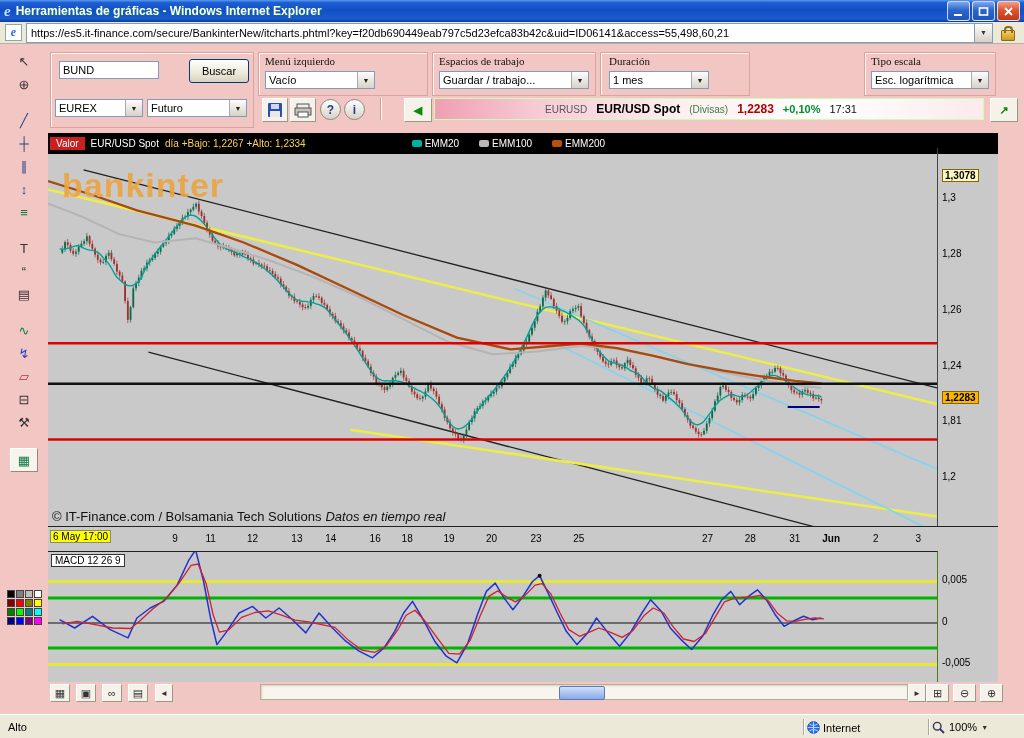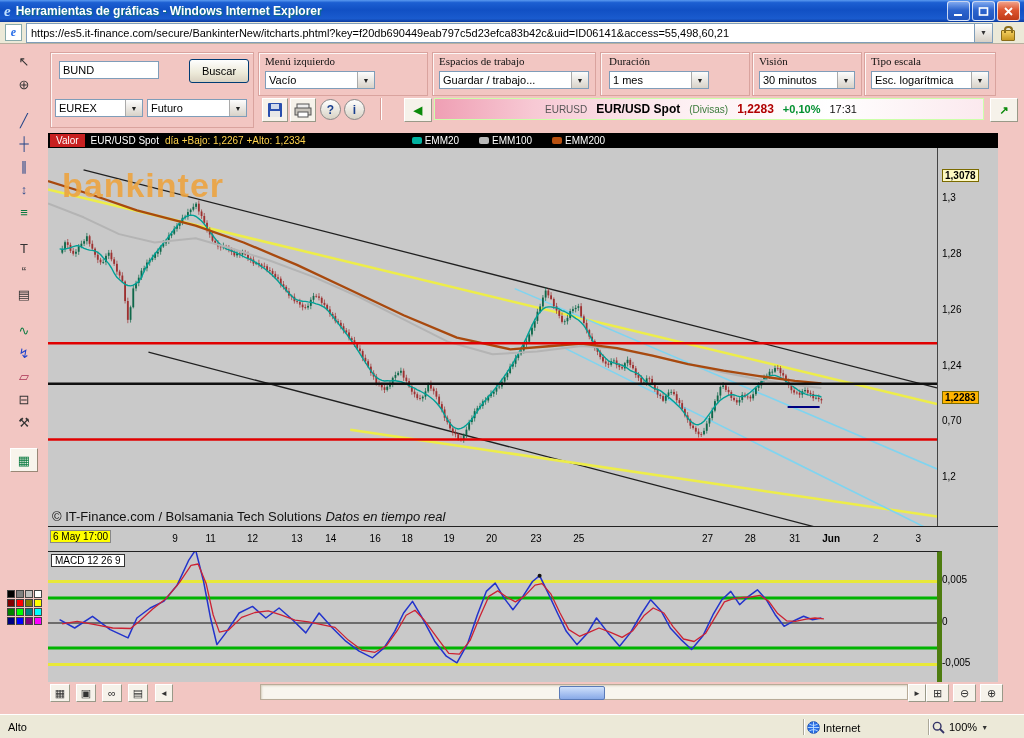--- a/index.html
+++ b/index.html
@@ -59,39 +59,39 @@
   
   #sidebar{position:absolute;left:0;top:44px;width:48px;height:670px;background:#f2c6c2;}
   #tools{position:absolute;left:0;top:4px;width:48px;display:flex;flex-direction:column;align-items:center;}
   .tool{width:24px;height:20px;margin-top:3px;display:flex;align-items:center;justify-content:center;
     font-size:13px;color:#333;cursor:default;}
   .tool.boxed{background:#f8f4ec;border:1px solid;border-color:#fff #987 #987 #fff;width:26px;height:22px;}
   #palette{position:absolute;left:7px;top:546px;display:grid;grid-template-columns:repeat(4,8px);gap:1px;}
   .pcell{width:8px;height:8px;border:1px solid #444;box-sizing:border-box;}
   
   #chart-area{position:absolute;left:48px;top:133px;width:950px;height:549px;background:#c9c9c9;}
-  #legend-bar{position:absolute;left:0;top:0;width:950px;height:15px;background:#000;display:flex;align-items:center;
+  #legend-bar{position:absolute;left:0;top:0;width:950px;height:21px;background:#000;display:flex;align-items:center;
     gap:6px;font-size:10px;color:#fff;padding-left:2px;box-sizing:border-box;}
   .valor-box{background:#c82020;color:#fff;padding:0 6px;height:13px;line-height:13px;}
   .day-range{color:#ffd34d;}
   .lg-entry{display:flex;align-items:center;}
   .swatch{width:10px;height:7px;border-radius:2px;display:inline-block;margin-right:3px;}
   #plot{position:absolute;left:0;top:15px;width:889px;height:378px;border-right:1px solid #444;}
   #watermark{position:absolute;left:14px;top:18px;font-size:34px;font-weight:bold;color:#eda440;
     letter-spacing:1px;opacity:.9;}
   #copyright{position:absolute;left:4px;bottom:2px;font-size:13px;color:#111;}
   #copyright .rt{font-style:italic;margin-left:4px;}
   #price-axis{position:absolute;left:892px;top:15px;width:58px;height:378px;}
   .ptick{position:absolute;left:2px;font-size:10px;color:#000;}
   .ptick.hl{border:1px solid #7a6a00;padding:0 2px;font-weight:bold;}
   #date-axis{position:absolute;left:0;top:393px;width:950px;height:25px;border-top:1px solid #222;box-sizing:border-box;}
   #first-date{position:absolute;left:2px;top:3px;background:#ffff00;border:1px solid #888;font-size:10px;padding:0 2px;}
   .dtick{position:absolute;top:6px;transform:translateX(-50%);font-size:10px;}
   #macd-panel{position:absolute;left:0;top:418px;width:889px;height:131px;border-top:1px solid #222;
-    border-right:5px solid #4d7c0f;box-sizing:content-box;}
+    border-right:1px solid #4d7c0f;box-sizing:content-box;}
   #macd-label{position:absolute;left:3px;top:2px;background:#fff;border:1px solid #333;font-size:10px;
     padding:0 3px;z-index:3;}
   #macd-axis{position:absolute;left:892px;top:418px;width:58px;height:131px;}
   
   #bottom-row{position:absolute;left:0;top:682px;width:1024px;height:22px;background:#f2c6c2;}
   #bottom-icons{position:absolute;left:50px;top:2px;display:flex;gap:6px;}
   .bicon{width:18px;height:16px;background:#f6f2ea;border:1px solid;border-color:#fff #998 #998 #fff;
     font-size:11px;display:flex;align-items:center;justify-content:center;color:#333;}
   .sbtn{position:absolute;top:2px;width:16px;height:16px;background:#f6f2ea;border:1px solid;
     border-color:#fff #998 #998 #fff;font-size:8px;display:flex;align-items:center;justify-content:center;color:#333;}
@@ -181,27 +181,20 @@
     </div>
 
     <div class="group" style="left:600px;top:8px;width:148px;height:42px;">
       <span class="glabel" style="left:8px;top:2px;">Duración</span>
       <div class="xpsel" style="left:8px;top:18px;width:100px;">
         <span>1 mes</span>
         <span class="dd">▼</span>
       </div>
     </div>
 
-    <div class="group" style="left:752px;top:8px;width:108px;height:42px;">
-      <span class="glabel" style="left:6px;top:2px;">Visión</span>
-      <div class="xpsel" style="left:6px;top:18px;width:96px;">
-        <span>30 minutos</span>
-        <span class="dd">▼</span>
-      </div>
-    </div>
 
     <div class="group" style="left:864px;top:8px;width:130px;height:42px;">
       <span class="glabel" style="left:6px;top:2px;">Tipo escala</span>
       <div class="xpsel" style="left:6px;top:18px;width:118px;">
         <span>Esc. logarítmica</span>
         <span class="dd">▼</span>
       </div>
     </div>
 
     <div class="icon-btn" style="left:262px;top:54px;">
@@ -874,21 +867,21 @@
       <div id="copyright">
         <span>© IT-Finance.com / Bolsamania Tech Solutions</span><span class="rt">Datos en tiempo real</span>
       </div>
     </div>
 
     <div id="price-axis">
         <div class="ptick" style="top: 43.7663px;">1,3</div>
         <div class="ptick" style="top: 99.6834px;">1,28</div>
         <div class="ptick" style="top: 155.601px;">1,26</div>
         <div class="ptick" style="top: 211.518px;">1,24</div>
-        <div class="ptick" style="top: 267.435px;">0,70</div>
+        <div class="ptick" style="top: 267.435px;">1,81</div>
         <div class="ptick" style="top: 323.352px;">1,2</div>
         <div class="ptick hl" style="top: 20.9586px; background: #fef9c3;">1,3078</div>
         <div class="ptick hl" style="top: 243.229px; background: rgb(255, 180, 0);">1,2283</div>
       </div>
 
     <div id="date-axis">
       <span id="first-date">6 May 17:00</span>
       <div id="date-ticks">
           <div class="dtick" style="left: 127.127px;">9</div>
           <div class="dtick" style="left: 162.687px;">11</div>

